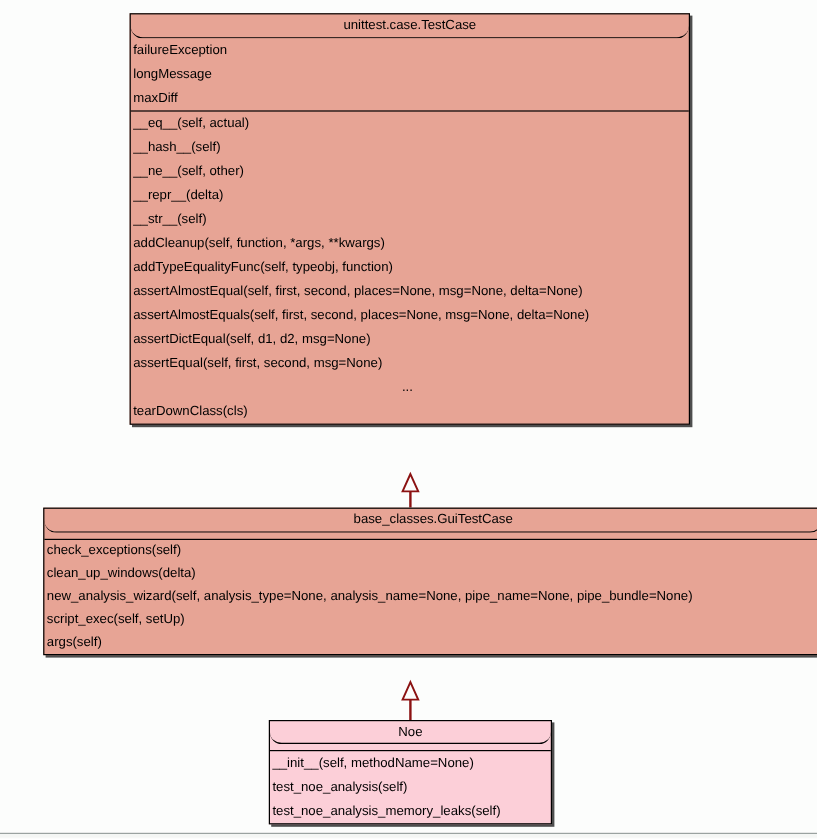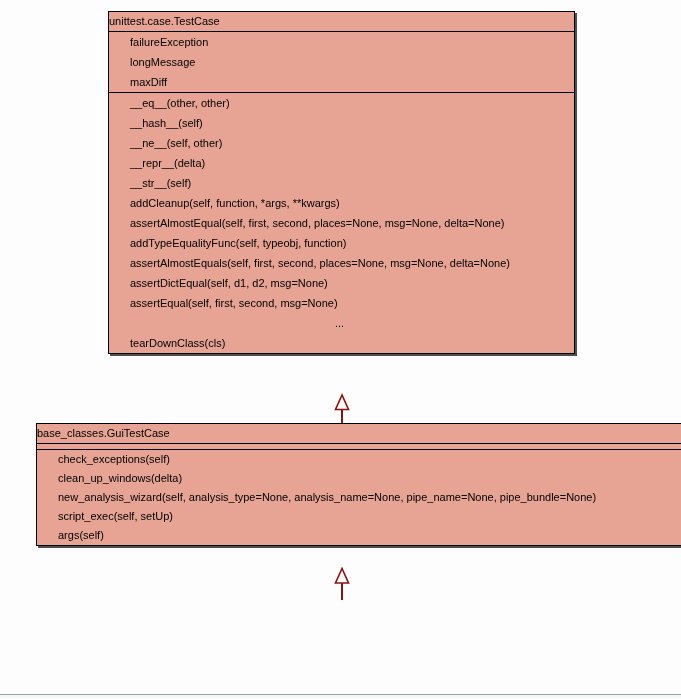--- a/index.html
+++ b/index.html
@@ -10,27 +10,29 @@
     font-size:11px;color:#000;
   }
   .canvas{position:absolute;inset:0;}
   .uml-box{
     position:absolute;
     border:1px solid #000;
     box-shadow:2px 2px 0 #4e4e4e;
     box-sizing:border-box;
   }
   .uml-title{
+    text-align:center;
     border-bottom:1px solid #000;
     font-size:11px;
+    border-radius:10px;
   }
   .compartment{border-bottom:1px solid #000;}
   .compartment:last-child{border-bottom:none;}
   .row{
-    padding-left:21px;padding-right:4px;
+    padding-left:2px;padding-right:4px;
     white-space:nowrap;overflow:hidden;
   }
   .row.center{text-align:center;padding-left:0;}
   
   #box-testcase{left:108px;top:11px;width:467px;}
   #box-testcase .uml-title{height:19px;line-height:19px;}
   #box-testcase .row{height:20px;line-height:20px;}
   #box-guitestcase{left:15px;top:423px;width:650px;}
   #box-guitestcase .uml-title{height:19px;line-height:19px;}
   #box-guitestcase .row{height:19px;line-height:19px;}
@@ -54,28 +56,28 @@
 <div class="canvas">
 
   <div class="uml-box" id="box-testcase" style="background-color: rgb(231, 164, 149);">
     <div class="uml-title">unittest.case.TestCase</div>
     <div class="compartment">
       <div class="row">failureException</div>
       <div class="row">longMessage</div>
       <div class="row">maxDiff</div>
     </div>
     <div class="compartment">
-      <div class="row">__eq__(other, other)</div>
+      <div class="row">__eq__(self, actual)</div>
       <div class="row">__hash__(self)</div>
       <div class="row">__ne__(self, other)</div>
       <div class="row">__repr__(delta)</div>
       <div class="row">__str__(self)</div>
       <div class="row">addCleanup(self, function, *args, **kwargs)</div>
+      <div class="row">addTypeEqualityFunc(self, typeobj, function)</div>
       <div class="row">assertAlmostEqual(self, first, second, places=None, msg=None, delta=None)</div>
-      <div class="row">addTypeEqualityFunc(self, typeobj, function)</div>
       <div class="row">assertAlmostEquals(self, first, second, places=None, msg=None, delta=None)</div>
       <div class="row">assertDictEqual(self, d1, d2, msg=None)</div>
       <div class="row">assertEqual(self, first, second, msg=None)</div>
       <div class="row center">...</div>
       <div class="row">tearDownClass(cls)</div>
     </div>
   </div>
 
   <svg class="arrow" id="arrow-gui-to-testcase" width="16" height="29">
     <line x1="8" y1="15" x2="8" y2="29" stroke="#8b1212" stroke-width="2"></line>
@@ -92,15 +94,24 @@
       <div class="row">script_exec(self, setUp)</div>
       <div class="row">args(self)</div>
     </div>
   </div>
 
   <svg class="arrow" id="arrow-noe-to-gui" width="16" height="33">
     <line x1="8" y1="16" x2="8" y2="33" stroke="#8b1212" stroke-width="2"></line>
     <polygon points="8,1.5 1.5,16 14.5,16" fill="#fcfdfc" stroke="#8b1212" stroke-width="1.6"></polygon>
   </svg>
 
+  <div class="uml-box" id="box-noe" style="background-color: rgb(252, 207, 216);">
+    <div class="uml-title">Noe</div>
+    <div class="compartment empty-attrs"></div>
+    <div class="compartment">
+      <div class="row">__init__(self, methodName=None)</div>
+      <div class="row">test_noe_analysis(self)</div>
+      <div class="row">test_noe_analysis_memory_leaks(self)</div>
+    </div>
+  </div>
 
   <div class="bottom-separator"></div>
 </div>
 
 </body></html>

